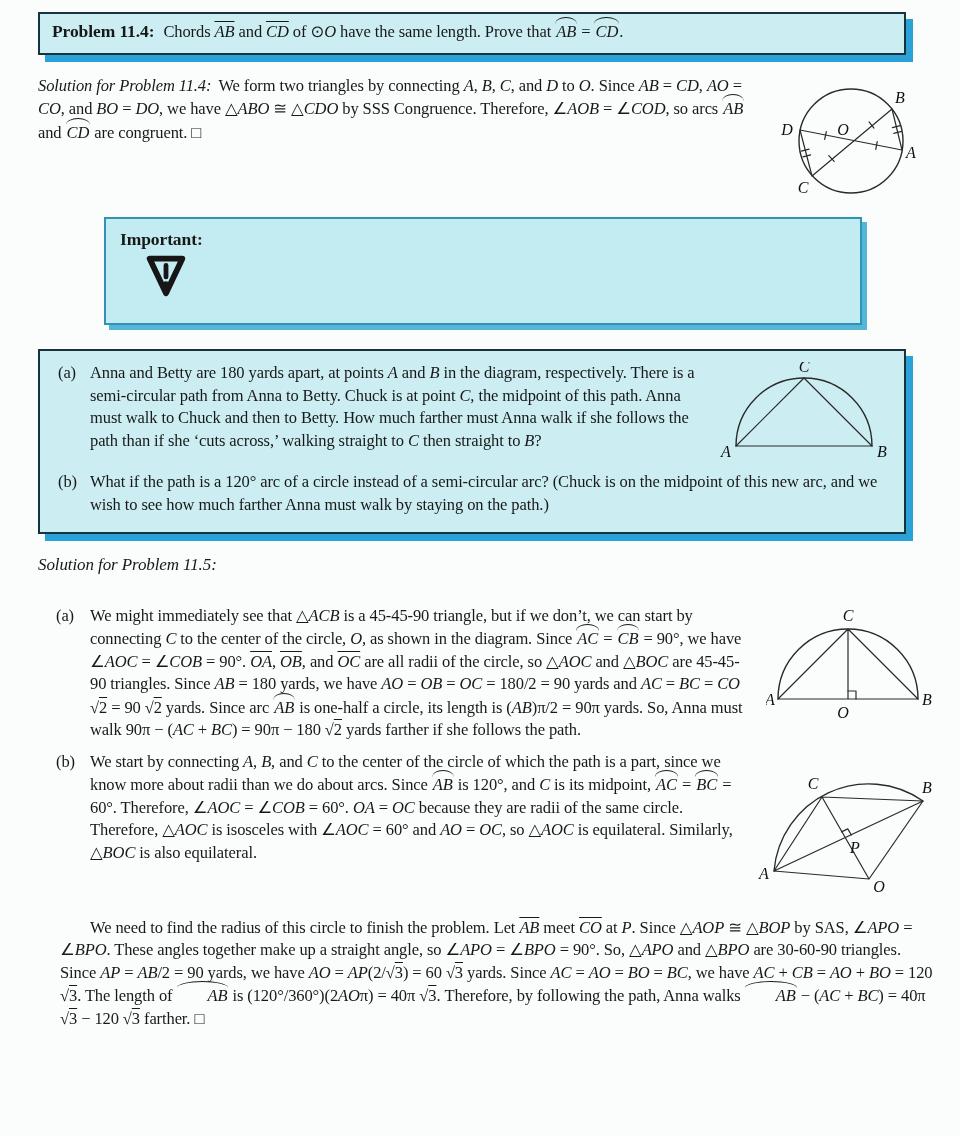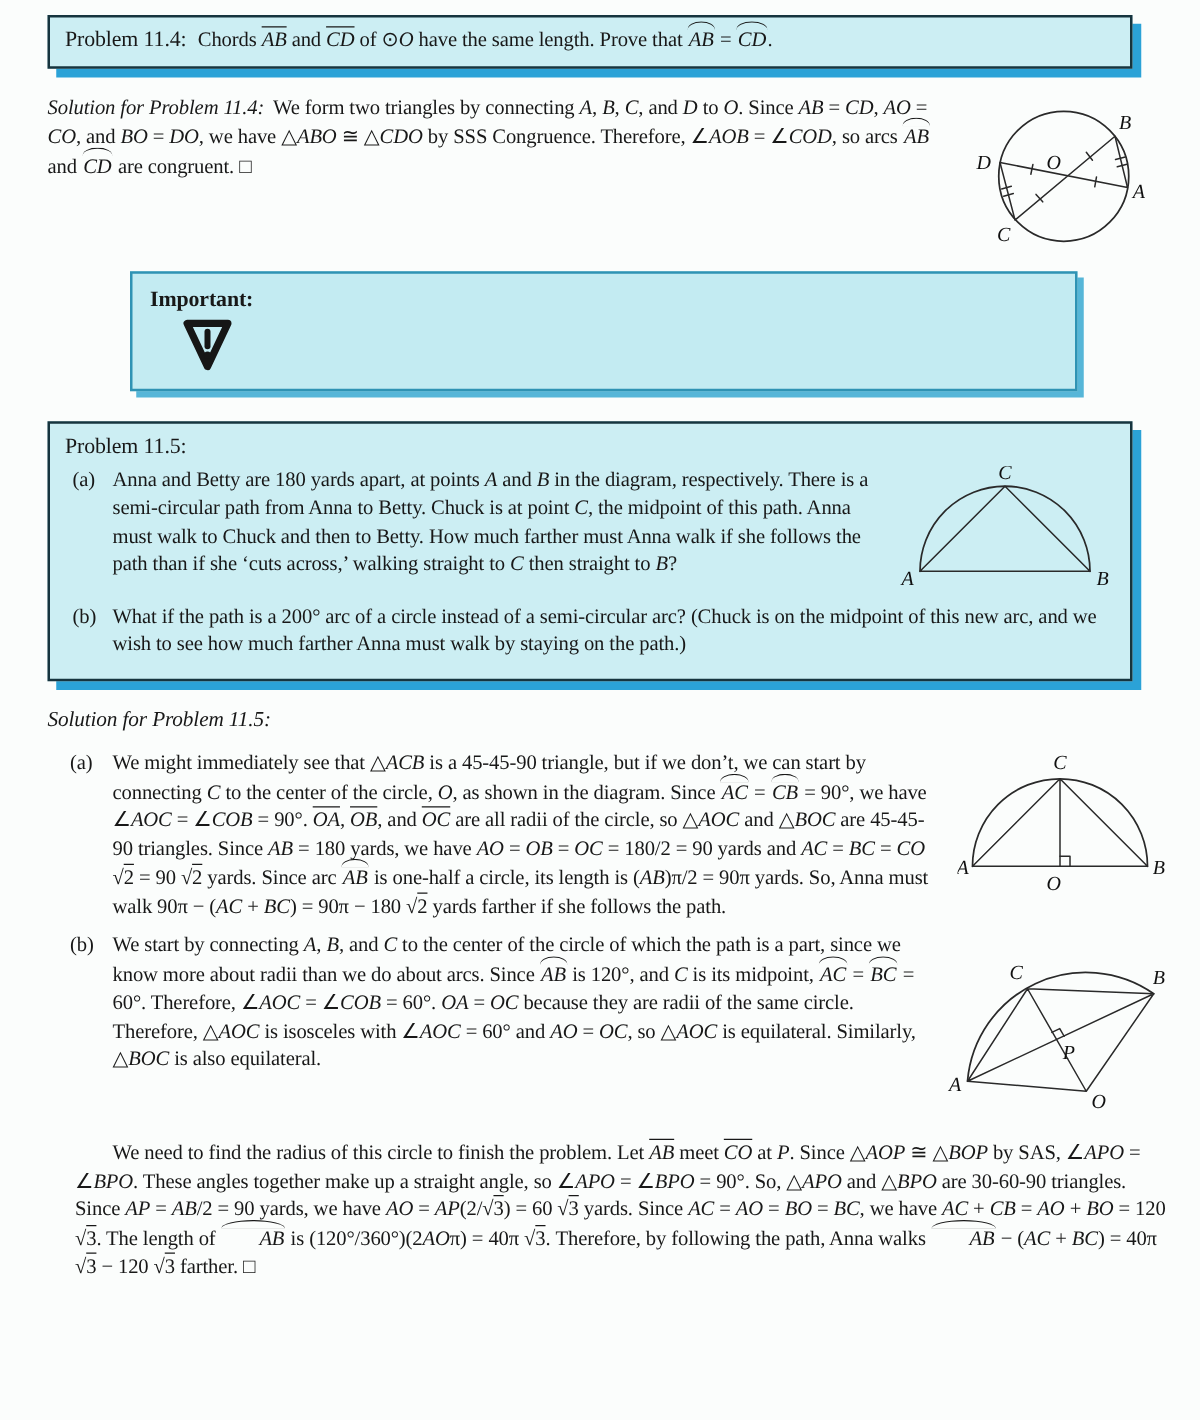--- a/index.html
+++ b/index.html
@@ -9,44 +9,44 @@
     font-family:"Liberation Serif",serif;
     font-size:16.5px;line-height:22.5px;letter-spacing:-0.1px;
   }
   .page{box-sizing:border-box;width:100%;height:100%;padding:12px 26px 4px 38px}
   .flow{display:flow-root}
   
   .pbox{
     background:#cceef3;border:2px solid #16343e;box-shadow:7px 7px 0 #2ba2d7;
     padding:6px 12px 9px;margin:0 28px 20px 0;
   }
-  .pbox-title{font-weight:normal;font-size:17.5px}
+  .pbox-title{font-weight:bold;font-size:17.5px}
   .pbox-single .pbox-title{margin-right:9px}
   .fig-right{float:right;margin:2px 0 4px 15px}
   .fig-in-box{margin:0 4px 2px 13px}
   .para{margin:0 0 4px}
   .indent{text-indent:28px}
   .lead{margin-right:7px}
   
   .imp{
     display:flex;gap:12px;background:#c3ebf2;border:2px solid #2f93b4;
-    box-shadow:5px 5px 0 #56b6d8;margin:12px 72px 24px 66px;padding:9px 14px 11px;
+    box-shadow:5px 5px 0 #56b6d8;margin:12px 72px 24px 66px;padding:9px 14px 23px;
   }
   .imp-left{flex:0 0 112px;display:flex;flex-direction:column;gap:2px}
   .imp-label{font-weight:bold;font-size:17.5px}
   .warn{margin-left:20px}
   .imp-text{flex:1}
   
   .part{display:flex;margin:6px 0 8px}
   .part-label{flex:0 0 34px}
   .part-body{flex:1}
   .pbox .part{margin:5px 0 7px}
   .pbox .part-label{flex:0 0 32px;padding-left:6px}
   .sol-part{padding-left:18px;margin:0 0 9px}
-  .sol-lead{margin:14px 0 12px;font-size:17px}
+  .sol-lead{margin:14px 0 28px;font-size:17px}
   .closing{margin:16px 0 0 22px;text-indent:30px}
   
   .ov{text-decoration:overline}
   .arc{position:relative;display:inline-block;padding:1px 1px 0}
   .arc::before{
     content:"";position:absolute;left:0;right:0;top:-3px;height:6px;
     border-top:1.6px solid currentColor;border-radius:50% 50% 0 0/100% 100% 0 0;
   }
   
   svg text{font-style:italic;font-size:16px;fill:#101010;font-family:"Liberation Serif",serif;letter-spacing:0}
@@ -92,37 +92,36 @@
       <span class="imp-label">Important:</span>
       <svg class="warn" width="52" height="48" viewBox="0 0 54 50">
         <path d="M10,7 L44,7 L27,43 Z" fill="none" stroke="#161616" stroke-width="6" stroke-linejoin="round"></path>
         <line x1="27" y1="14" x2="27" y2="26" stroke="#161616" stroke-width="5" stroke-linecap="round"></line>
         <circle cx="27" cy="33.5" r="3" fill="#161616"></circle>
       </svg>
     </div>
   </div>
 
   <div class="pbox">
-    <div class="pbox-title">Problem 11.5:</div>
     <div class="part">
       <div class="part-label">(a)</div>
       <div class="part-body flow">
         <svg class="fig-right fig-in-box" width="168" height="100" viewBox="0 0 168 100">
           <path class="geo" d="M16,84 A68,68 0 0 1 152,84"></path>
           <path class="geo thin" d="M16,84 L152,84 M16,84 L84,16 M84,16 L152,84"></path>
           <text x="6" y="95" text-anchor="middle">A</text>
           <text x="162" y="95" text-anchor="middle">B</text>
           <text x="84" y="10" text-anchor="middle">C</text>
         </svg>
         <span>Anna and Betty are 180 yards apart, at points <i>A</i> and <i>B</i> in the diagram, respectively. There is a semi-circular path from Anna to Betty. Chuck is at point <i>C</i>, the midpoint of this path. Anna must walk to Chuck and then to Betty. How much farther must Anna walk if she follows the path than if she ‘cuts across,’ walking straight to <i>C</i> then straight to <i>B</i>?</span>
       </div>
     </div>
     <div class="part">
       <div class="part-label">(b)</div>
-      <div class="part-body">What if the path is a 200° arc of a circle instead of a semi-circular arc? (Chuck is on the midpoint of this new arc, and we wish to see how much farther Anna must walk by staying on the path.)</div>
+      <div class="part-body">What if the path is a 120° arc of a circle instead of a semi-circular arc? (Chuck is on the midpoint of this new arc, and we wish to see how much farther Anna must walk by staying on the path.)</div>
     </div>
   </div>
 
   <p class="sol-lead">
     <i>Solution for Problem 11.5:</i>
   </p>
 
   <div class="part sol-part">
     <div class="part-label">(a)</div>
     <div class="part-body flow">

